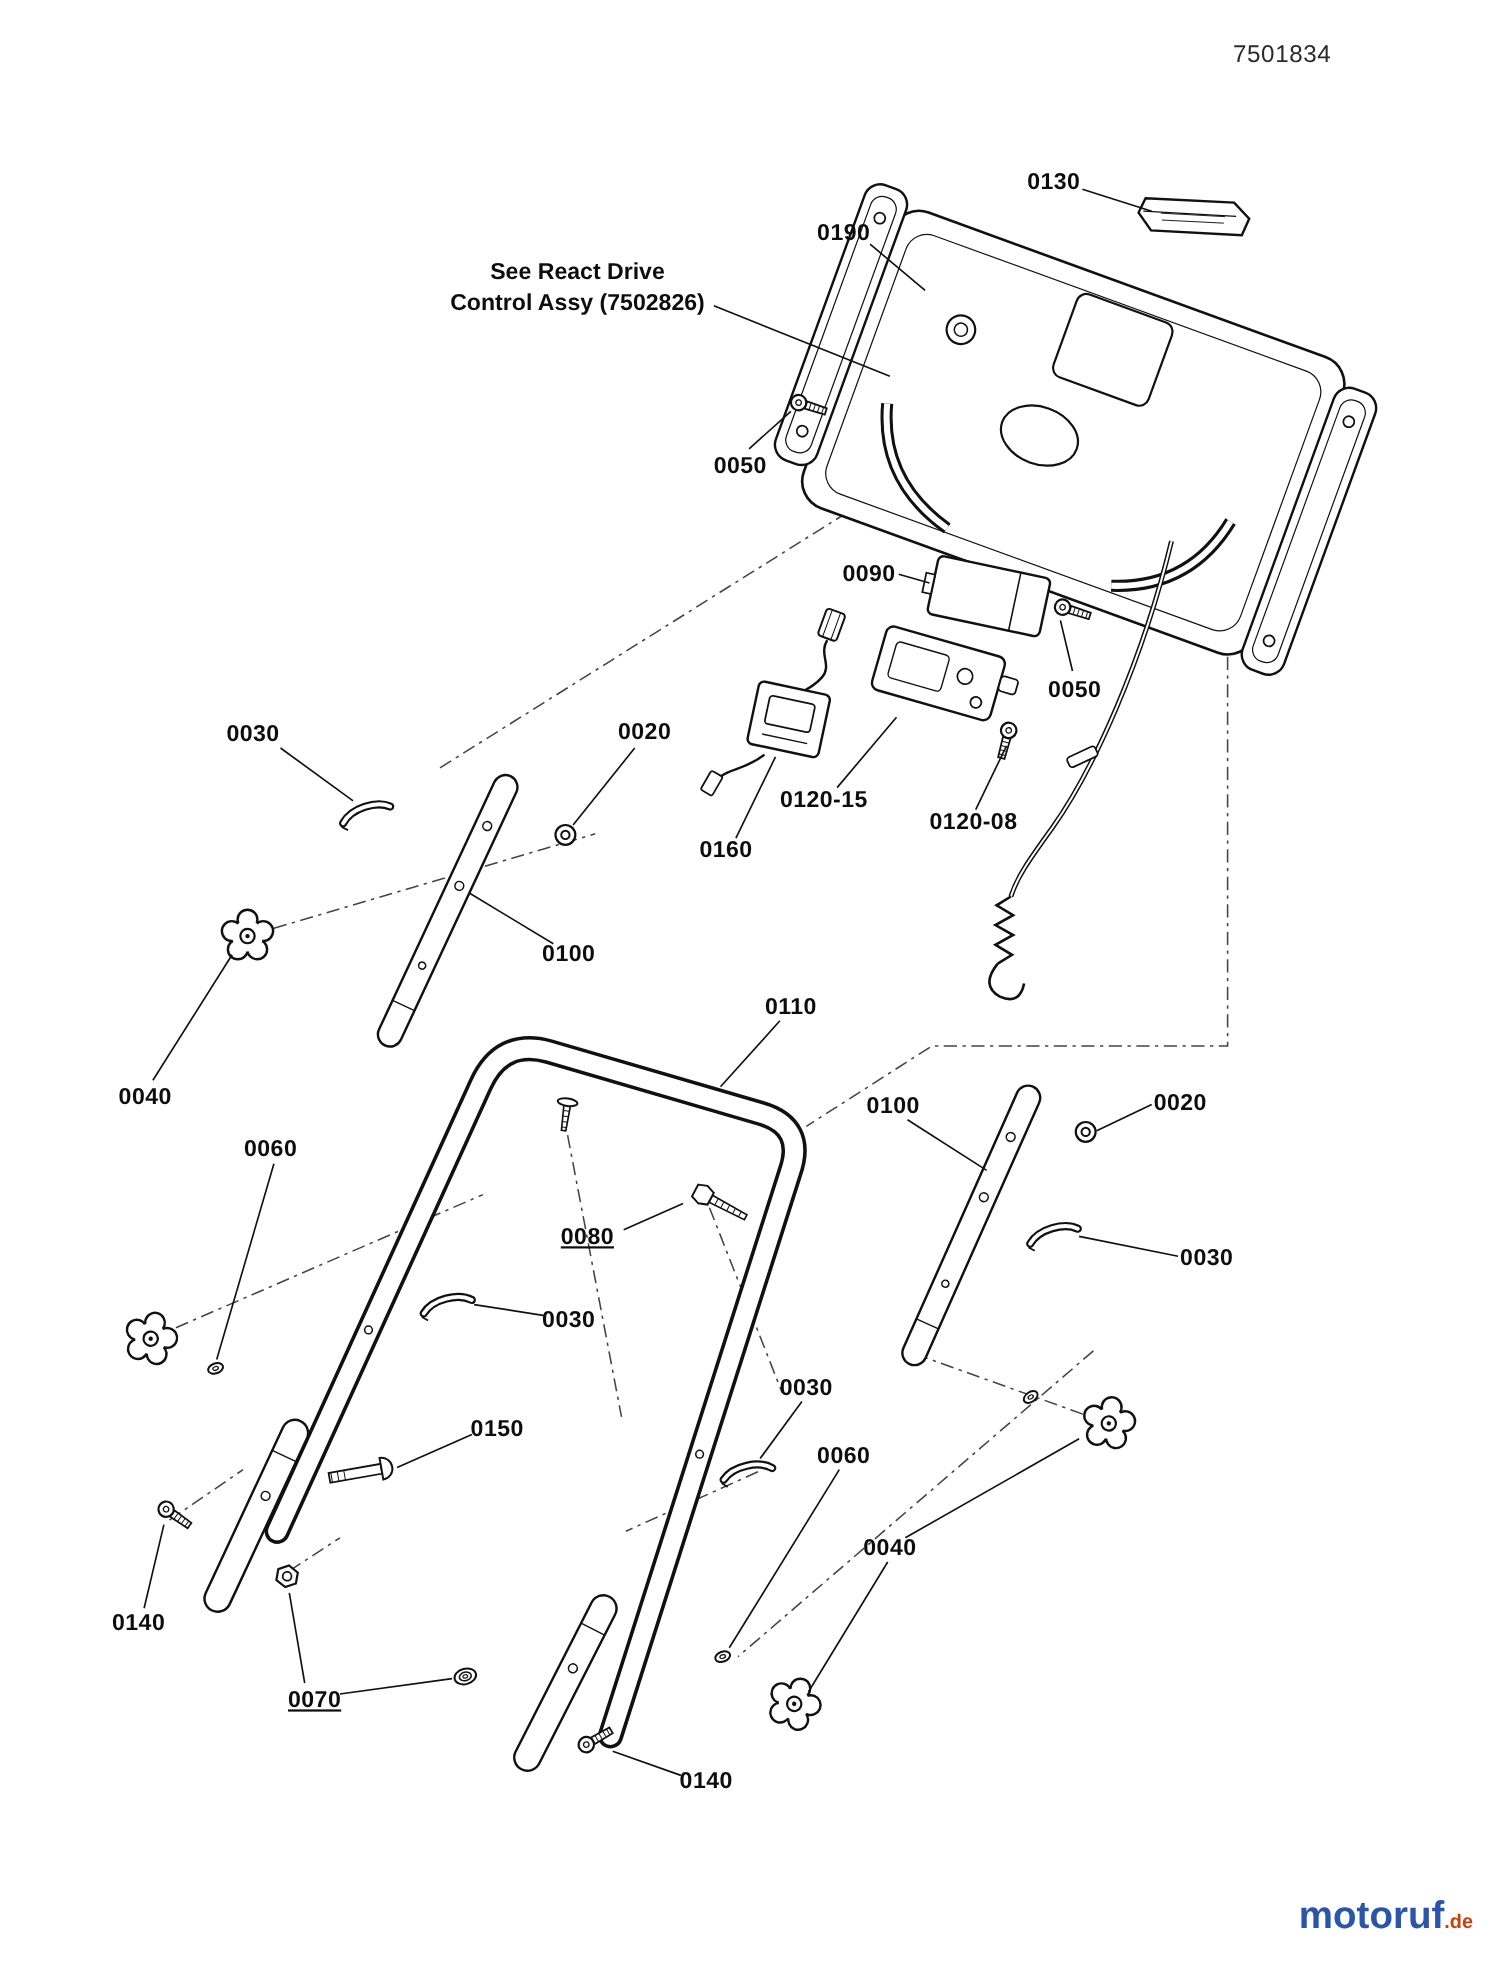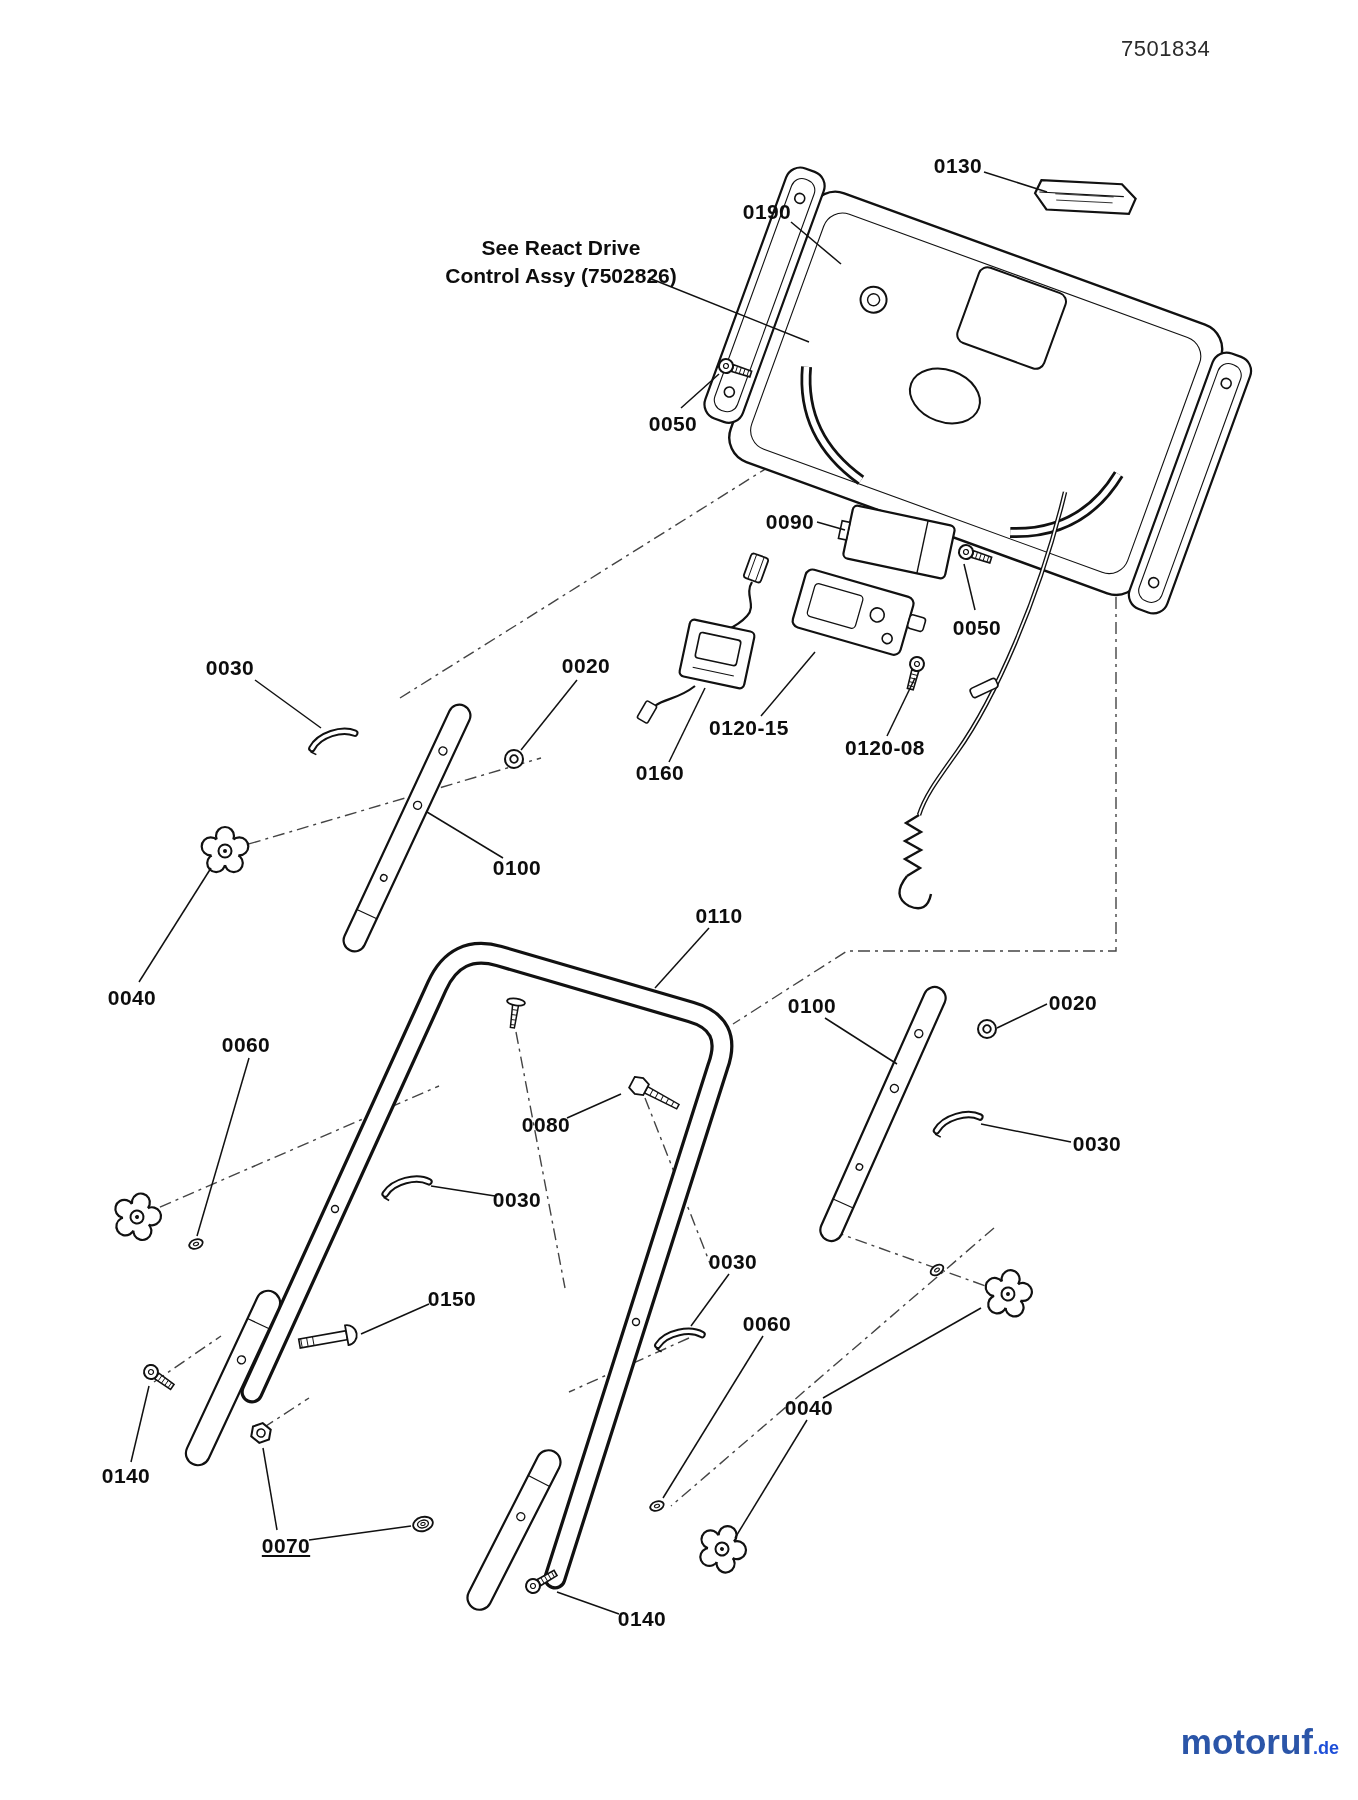--- a/index.html
+++ b/index.html
@@ -11,21 +11,20 @@
   }
   .art { position:absolute; left:0; top:0; width:1358px; height:1800px; }
   .doc-number {
     position:absolute; left:1112px; top:36px;
     font-size:22px; font-weight:400; color:#2b2b2b; letter-spacing:0.5px;
   }
   .note {
     position:absolute; left:516px; top:262px; transform:translate(-50%,-50%);
     text-align:center; font-weight:bold; font-size:21px; line-height:1.35; color:#0d0d0d;
     white-space:nowrap;
-    margin-left:36px;
   }
   .part-label {
     position:absolute; transform:translate(-50%,-50%);
     font-weight:bold; font-size:21px; color:#0d0d0d; white-space:nowrap;
     letter-spacing:0.4px;
   }
   .watermark { position:absolute; right:10px; top:1724px; line-height:1; }
   .watermark .brand { font-size:35px; font-weight:bold; font-style:normal; }
   .watermark .domain { font-size:18px; font-weight:bold; }
 </style>
@@ -294,29 +293,29 @@
       <div class="part-label" style="left: 577px; top: 666px;">0020</div>
       <div class="part-label" style="left: 740px; top: 728px;">0120-15</div>
       <div class="part-label" style="left: 876px; top: 748px;">0120-08</div>
       <div class="part-label" style="left: 651px; top: 773px;">0160</div>
       <div class="part-label" style="left: 508px; top: 868px;">0100</div>
       <div class="part-label" style="left: 710px; top: 916px;">0110</div>
       <div class="part-label" style="left: 123px; top: 998px;">0040</div>
       <div class="part-label" style="left: 803px; top: 1006px;">0100</div>
       <div class="part-label" style="left: 1064px; top: 1003px;">0020</div>
       <div class="part-label" style="left: 237px; top: 1045px;">0060</div>
-      <div class="part-label" style="left: 537px; top: 1125px;">0080</div>
+      <div class="part-label" style="left: 525px; top: 1125px; text-decoration: underline;">0080</div>
       <div class="part-label" style="left: 1088px; top: 1144px;">0030</div>
       <div class="part-label" style="left: 508px; top: 1200px;">0030</div>
       <div class="part-label" style="left: 724px; top: 1262px;">0030</div>
       <div class="part-label" style="left: 443px; top: 1299px;">0150</div>
       <div class="part-label" style="left: 758px; top: 1324px;">0060</div>
       <div class="part-label" style="left: 800px; top: 1408px;">0040</div>
       <div class="part-label" style="left: 117px; top: 1476px;">0140</div>
       <div class="part-label" style="left: 277px; top: 1546px; text-decoration: underline;">0070</div>
       <div class="part-label" style="left: 633px; top: 1619px;">0140</div>
     </div>
 
   <div class="watermark">
-    <span class="brand" style="color: rgb(43, 85, 168);">motoruf</span><span class="domain" style="color: #1d4ed8;">.de</span>
+    <span class="brand" style="color: rgb(43, 85, 168);">motoruf</span><span class="domain" style="color: #c2410c;">.de</span>
   </div>
 
 </div>
 
 </body></html>

